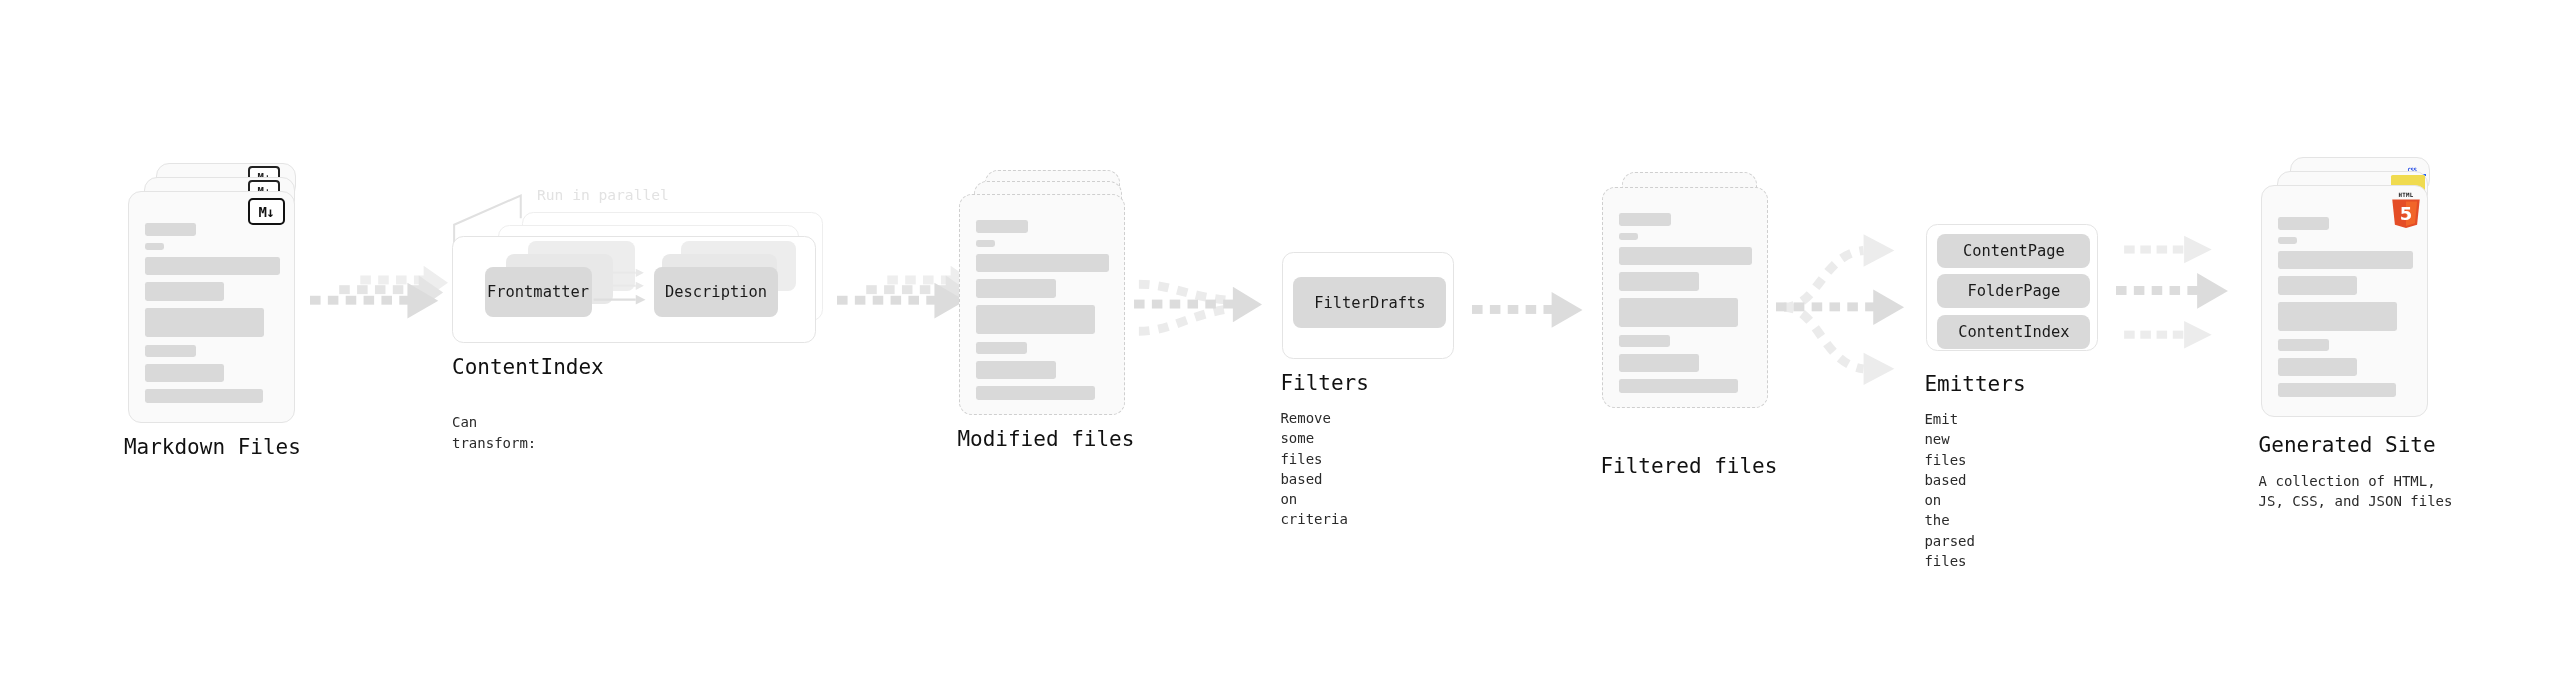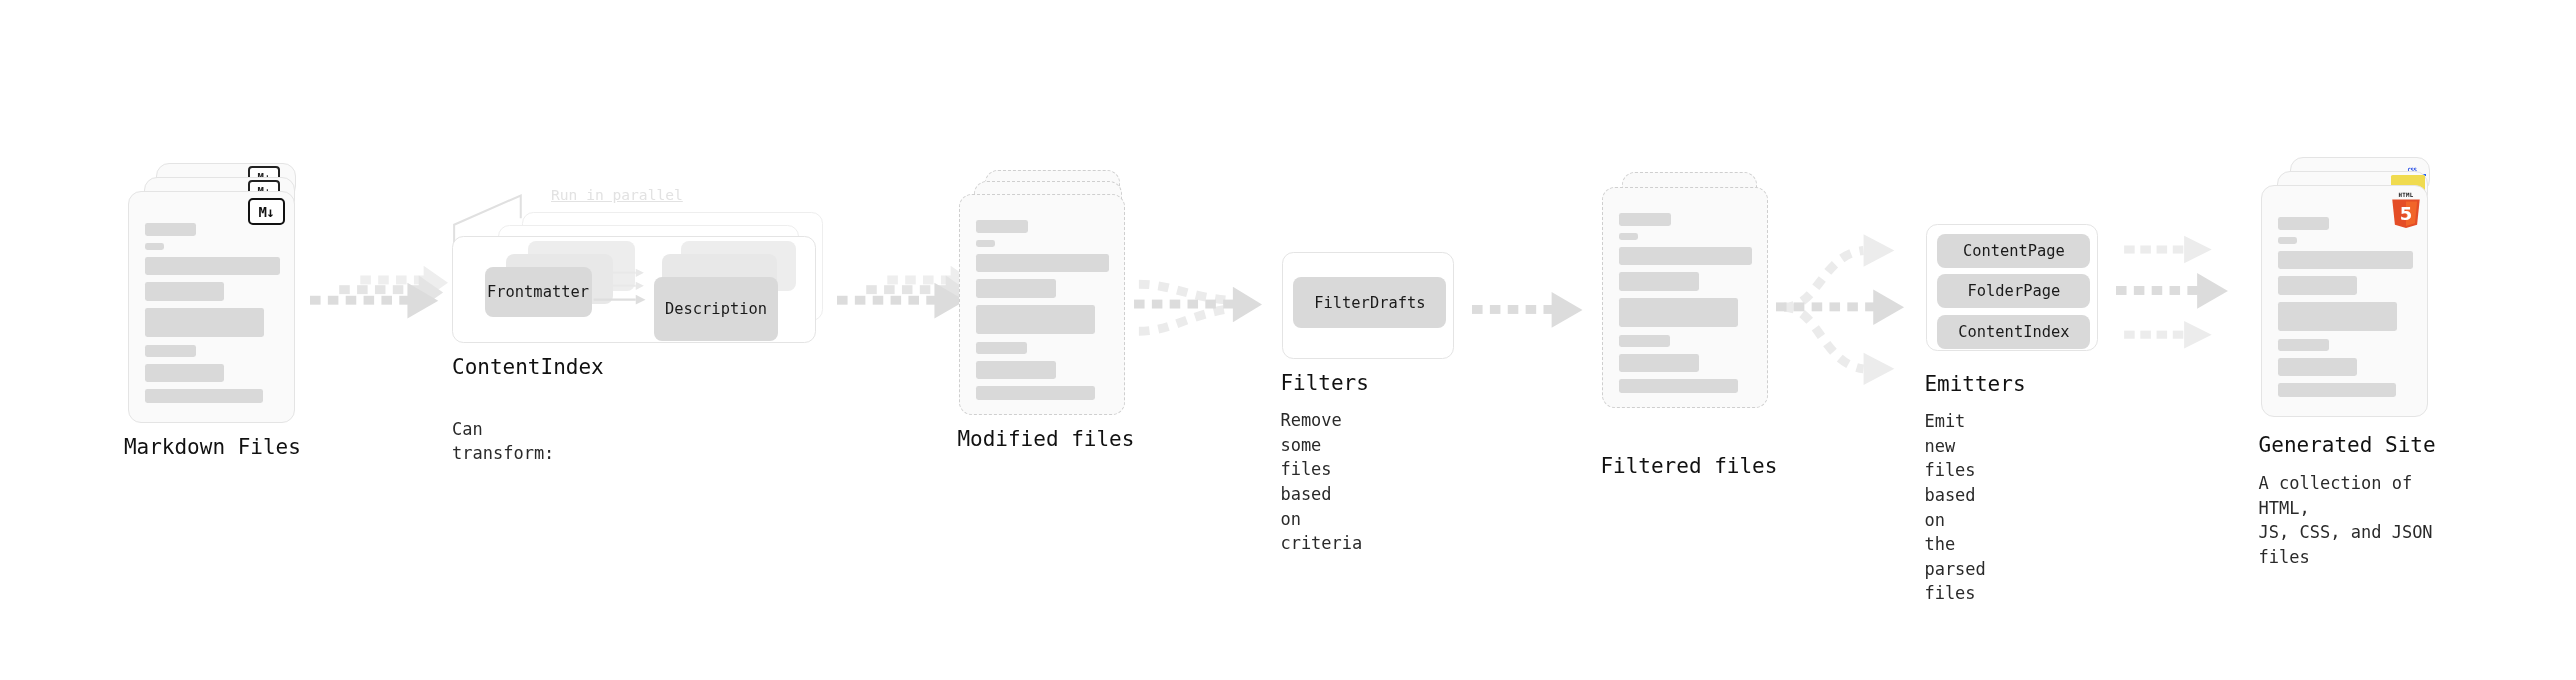--- a/index.html
+++ b/index.html
@@ -66,21 +66,21 @@
   .chip.ghost{background:#e8e8e8;}
   .chip.ghost2{background:#ededed;}
 
   
   .title{
     position:absolute;
     font-size:21px;color:#111;white-space:nowrap;letter-spacing:0px;
   }
   .caption{
     position:absolute;
-    font-size:17px;color:#2a2a2a;line-height:1.45;white-space:pre-line;
+    font-size:14px;color:#2a2a2a;line-height:1.45;white-space:pre-line;
   }
   .runlabel{
     position:absolute;font-size:14.6px;color:#e2e2e2;white-space:nowrap;
   }
   .bullets{margin:0;padding:0;list-style:none;}
   .bullets li{white-space:nowrap;}
 
   svg{overflow:visible;display:block;}
   .abs-svg{position:absolute;}
 </style>
@@ -134,21 +134,21 @@
       <rect x="110" y="28" width="13" height="11"></rect>
     <polygon points="120,12 158,34 120,56"></polygon>
   </g>
 </svg>
 
 <div class="stage" style="left:452px;top:192px;">
 
   <svg class="abs-svg" style="left:-3.3px;top:-3.3px;" width="163" height="65" viewBox="0 0 200 80">
     <path d="M6 72 L6 44 L88 8 L88 36" fill="none" stroke="#e0e0e0" stroke-width="2.5" stroke-linejoin="miter"></path>
   </svg>
-  <div class="runlabel" style="left:99px;top:-5.7px;text-decoration:underline;">Run in parallel</div>
+  <div class="runlabel" style="left:85px;top:-5.7px;">Run in parallel</div>
 
   <div class="gbox layer" style="left:70px;top:19.5px;width:301px;height:109px;"></div>
   <div class="gbox layer" style="left:46px;top:32.5px;width:301px;height:109px;"></div>
   <div class="gbox" style="left:0px;top:44px;width:364px;height:107px;"></div>
 
   <div class="chip ghost2" style="left:76px;top:49px;width:107px;height:50px;"></div>
   <div class="chip ghost2" style="left:229px;top:49px;width:115px;height:50px;"></div>
   <div class="chip ghost" style="left:54px;top:62px;width:107px;height:50px;"></div>
   <div class="chip ghost" style="left:210px;top:62px;width:115px;height:50px;"></div>
 
@@ -159,21 +159,21 @@
       <line x1="2" y1="23" x2="44" y2="23"></line>
         <polygon points="44,18 54,23 44,28" fill="#e8e8e8" stroke="none"></polygon>
     </g>
     <g stroke="#dedede" stroke-width="2.5" fill="none">
       <line x1="-8" y1="40" x2="44" y2="40"></line>
         <polygon points="44,34 56,40 44,46" fill="#dedede" stroke="none"></polygon>
     </g>
   </svg>
 
   <div class="chip" style="left:32.5px;top:75px;width:107px;height:50px;">Frontmatter</div>
-  <div class="chip" style="left:202px;top:85px;width:124px;height:64px;">Description</div>
+  <div class="chip" style="left:202px;top:75px;width:124px;height:50px;">Description</div>
 
   <div class="title" style="left:0px;top:163px;">ContentIndex</div>
   <div class="caption" style="left:0px;top:200px;">
     <div>Can transform:</div>
   </div>
 </div>
 
 <svg class="abs-svg" style="left:837px;top:273px;" width="138" height="65" viewBox="0 0 170 80">
   <g fill="#eeeeee">
     <rect x="62" y="3" width="13" height="11"></rect>

